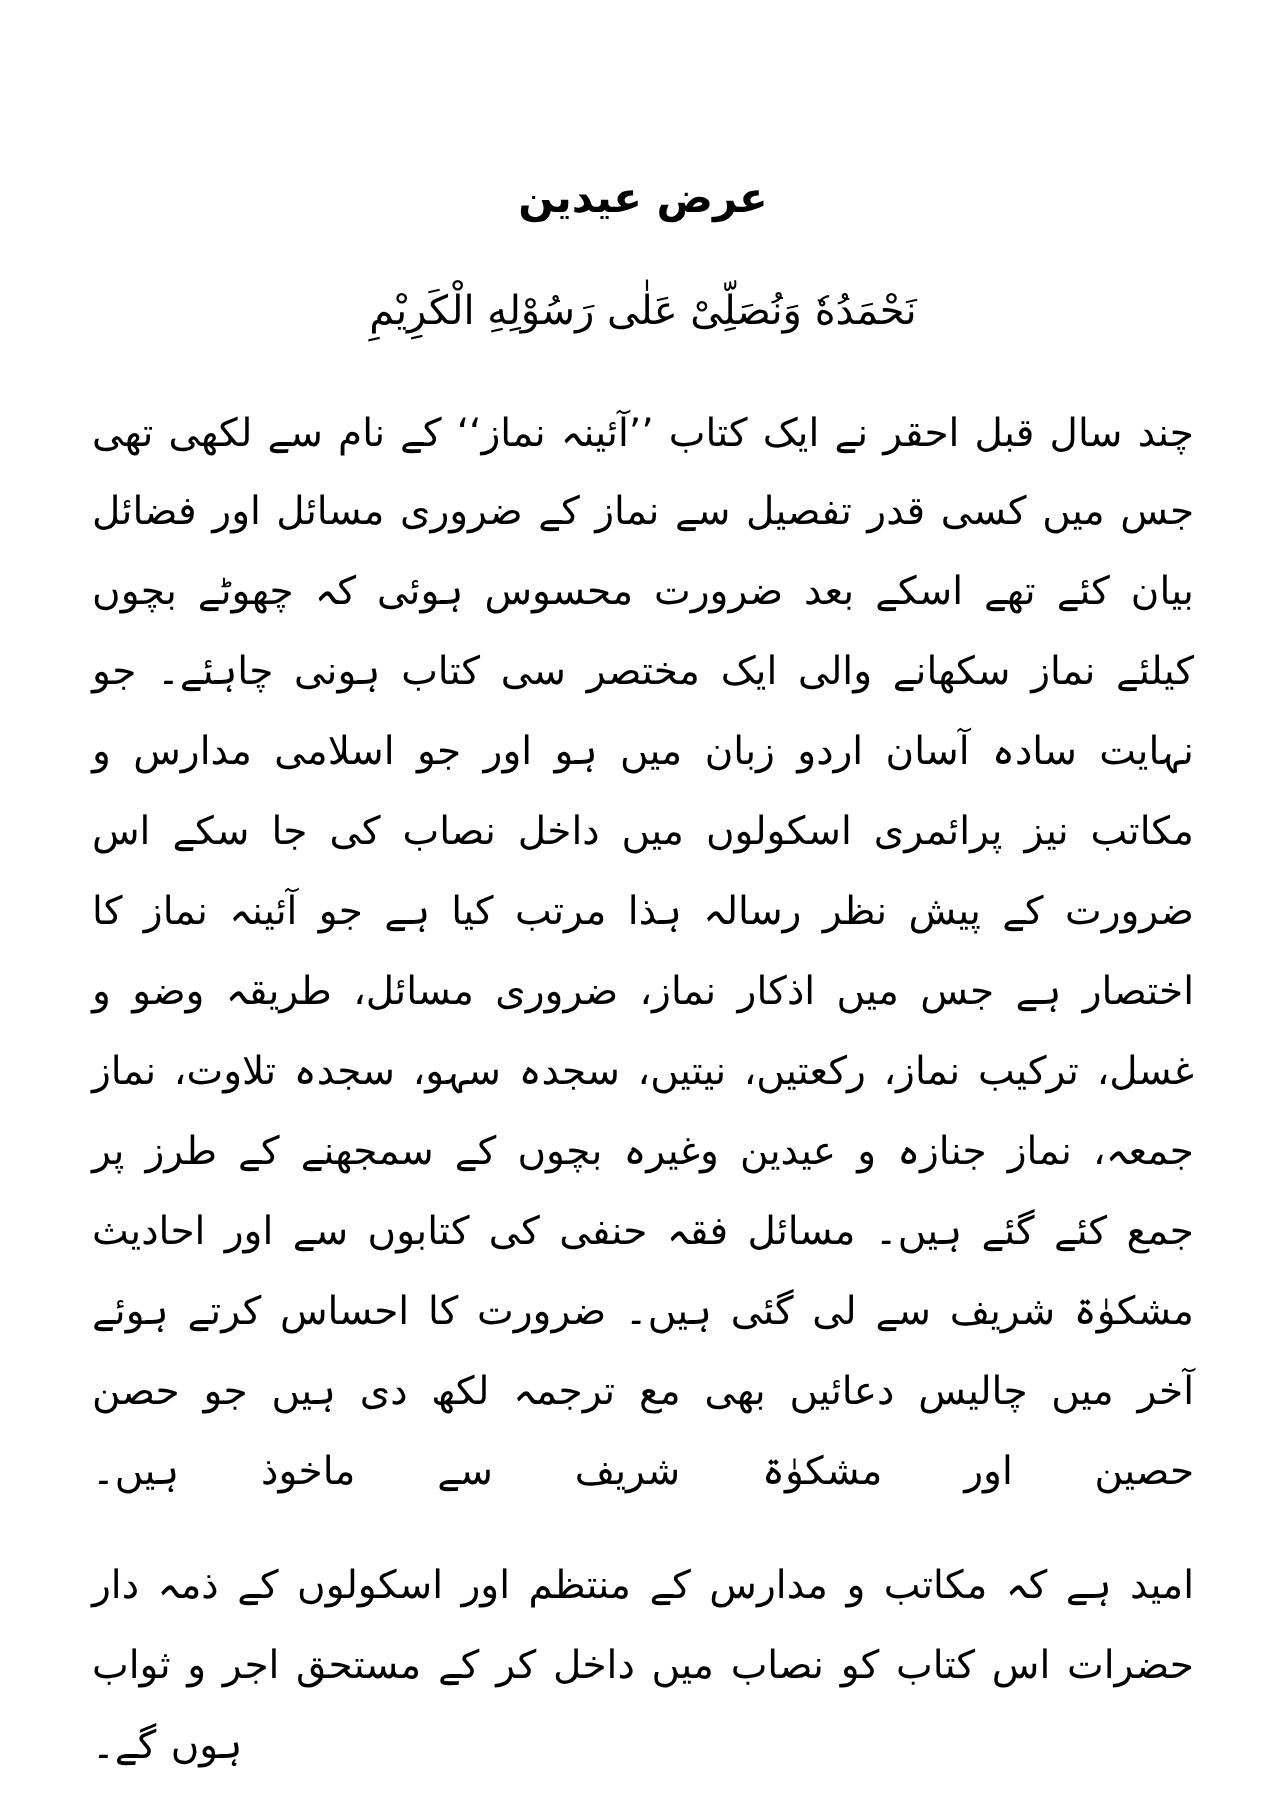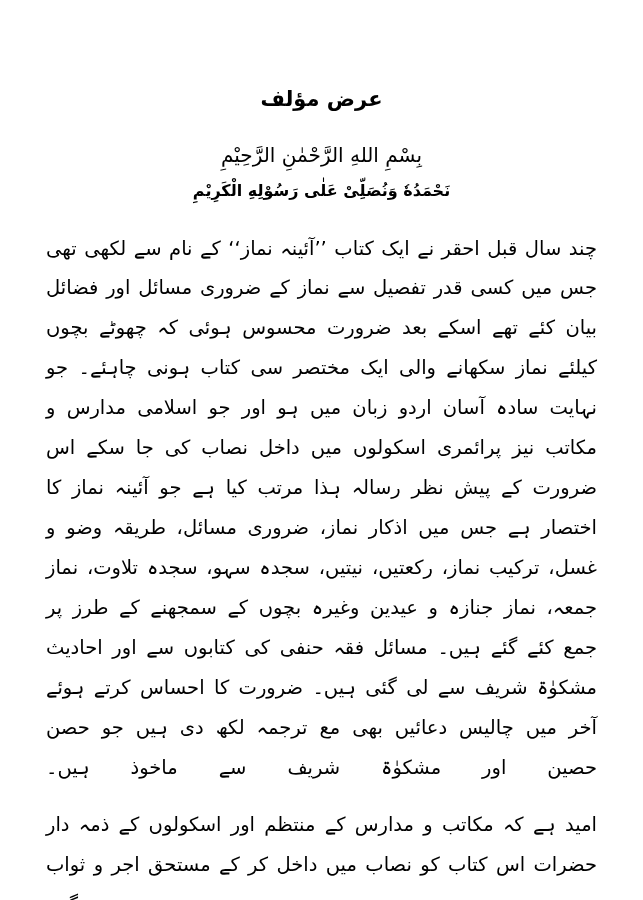--- a/index.html
+++ b/index.html
@@ -33,24 +33,24 @@
   }
   .bismillah {
     text-align: center;
     font-size: 20px;
     line-height: 1.75;
     margin: 0 0 4px 0;
     font-weight: 500;
   }
   .hamdala {
     text-align: center;
-    font-size: 16px;
+    font-size: 20px;
     line-height: 1.75;
     margin: 0 0 24px 0;
-    font-weight: 700;
+    font-weight: 400;
   }
   .body-text {
     font-size: 19.5px;
     line-height: 2.05;
     text-align: justify;
     text-align-last: justify;
     word-spacing: 1px;
   }
   .body-text p {
     margin: 17px 0 2px 0;
@@ -59,23 +59,22 @@
   }
   .body-text p.last {
     text-align-last: left;
   }
 </style>
 </head>
 <body>
 
 <div class="page">
 
-  <h1 class="doc-title">عرض مؤلف</h1>
+  <h1 class="doc-title">عرض عیدین</h1>
 
-  <div class="bismillah">بِسْمِ اللهِ الرَّحْمٰنِ الرَّحِيْمِ</div>
 
   <div class="hamdala">نَحْمَدُهٗ وَنُصَلِّیْ عَلٰی رَسُوْلِهِ الْکَرِیْمِ</div>
 
   <div class="body-text">
     <p>چند سال قبل احقر نے ایک کتاب ’’آئینہ نماز‘‘ کے نام سے لکھی تھی جس میں کسی قدر تفصیل سے نماز کے ضروری مسائل اور فضائل بیان کئے تھے اسکے بعد ضرورت محسوس ہوئی کہ چھوٹے بچوں کیلئے نماز سکھانے والی ایک مختصر سی کتاب ہونی چاہئے۔ جو نہایت سادہ آسان اردو زبان میں ہو اور جو اسلامی مدارس و مکاتب نیز پرائمری اسکولوں میں داخل نصاب کی جا سکے اس ضرورت کے پیش نظر رسالہ ہذا مرتب کیا ہے جو آئینہ نماز کا اختصار ہے جس میں اذکار نماز، ضروری مسائل، طریقہ وضو و غسل، ترکیب نماز، رکعتیں، نیتیں، سجدہ سہو، سجدہ تلاوت، نماز جمعہ، نماز جنازہ و عیدین وغیرہ بچوں کے سمجھنے کے طرز پر جمع کئے گئے ہیں۔ مسائل فقہ حنفی کی کتابوں سے اور احادیث مشکوٰۃ شریف سے لی گئی ہیں۔ ضرورت کا احساس کرتے ہوئے آخر میں چالیس دعائیں بھی مع ترجمہ لکھ دی ہیں جو حصن حصین اور مشکوٰۃ شریف سے ماخوذ ہیں۔</p>
     <p class="last">امید ہے کہ مکاتب و مدارس کے منتظم اور اسکولوں کے ذمہ دار حضرات اس کتاب کو نصاب میں داخل کر کے مستحق اجر و ثواب ہوں گے۔</p>
 
   </div>
 
 </div>

